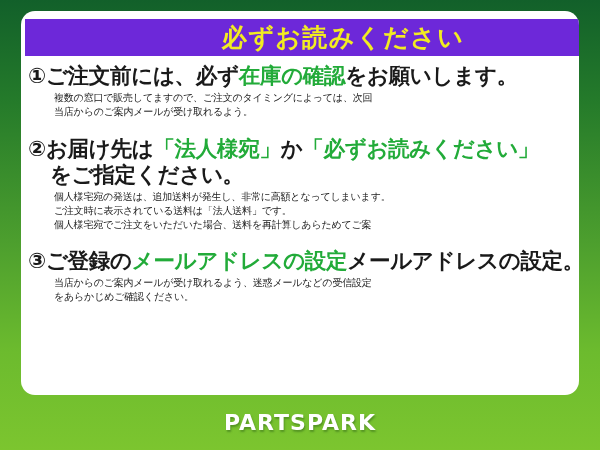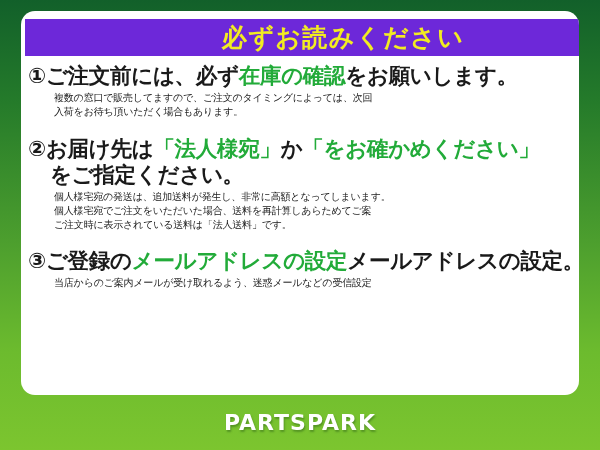--- a/index.html
+++ b/index.html
@@ -136,42 +136,43 @@
     <div class="banner">
       <div class="banner-title">必ずお読みください</div>
     </div>
 
     <div class="content">
 
       <div class="item">
         <div class="heading"><span class="num">①</span><span>ご注文前には、必ず</span><span class="hl">在庫の確認</span><span>をお願いします。</span></div>
         <div class="body-text">
           <div>複数の窓口で販売してますので、ご注文のタイミングによっては、次回</div>
-          <div>入荷をお待ち頂いただく場合もあります。</div>
+          <div>当店からのご案内メールが受け取れるよう。</div>
         </div>
       </div>
 
       <div class="gap-md"></div>
 
       <div class="item item-2">
-        <div class="heading"><span class="num">②</span><span>お届け先は</span><span class="hl">「法人様宛」</span><span>か</span><span class="hl">「をお確かめください」</span></div>
+        <div class="heading"><span class="num">②</span><span>お届け先は</span><span class="hl">「法人様宛」</span><span>か</span><span class="hl">「必ずお読みください」</span></div>
         <div class="heading heading-line2">をご指定ください。</div>
         <div class="body-text">
           <div>個人様宅宛の発送は、追加送料が発生し、非常に高額となってしまいます。</div>
+          <div>ご注文時に表示されている送料は「法人送料」です。</div>
           <div>個人様宅宛でご注文をいただいた場合、送料を再計算しあらためてご案</div>
-          <div>ご注文時に表示されている送料は「法人送料」です。</div>
         </div>
       </div>
 
       <div class="gap-md"></div>
 
       <div class="item">
         <div class="heading"><span class="num">③</span><span>ご登録の</span><span class="hl">メールアドレスの設定</span><span>メールアドレスの設定。</span></div>
         <div class="body-text">
           <div>当店からのご案内メールが受け取れるよう、迷惑メールなどの受信設定</div>
+          <div>をあらかじめご確認ください。</div>
         </div>
       </div>
 
     </div>
   </div>
 
   <div class="footer">
     <div class="brand">PARTSPARK</div>
   </div>
 

